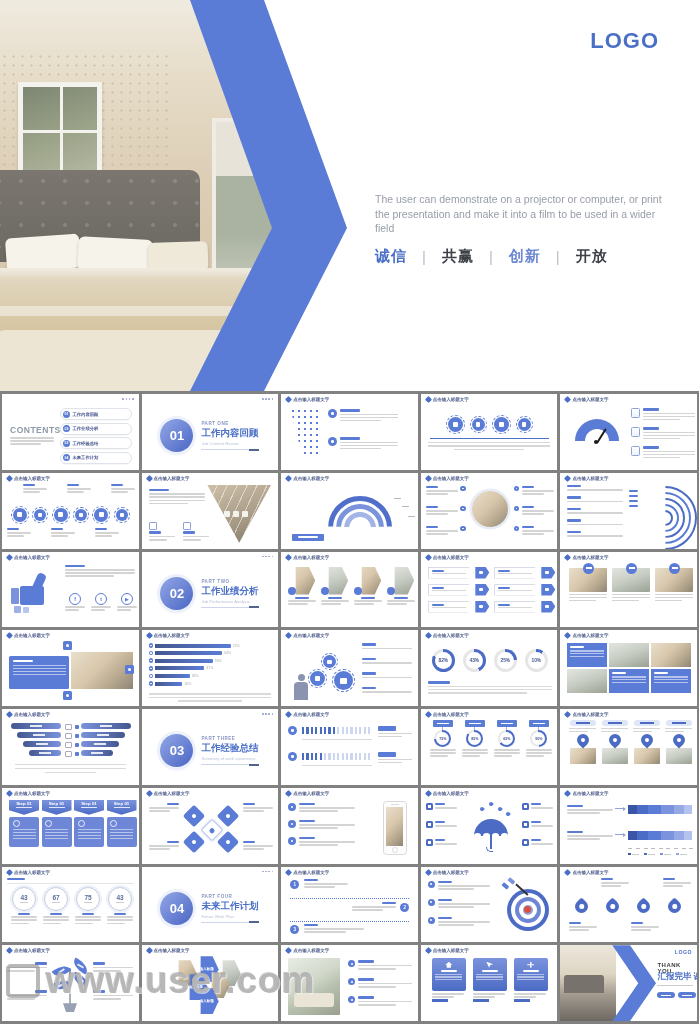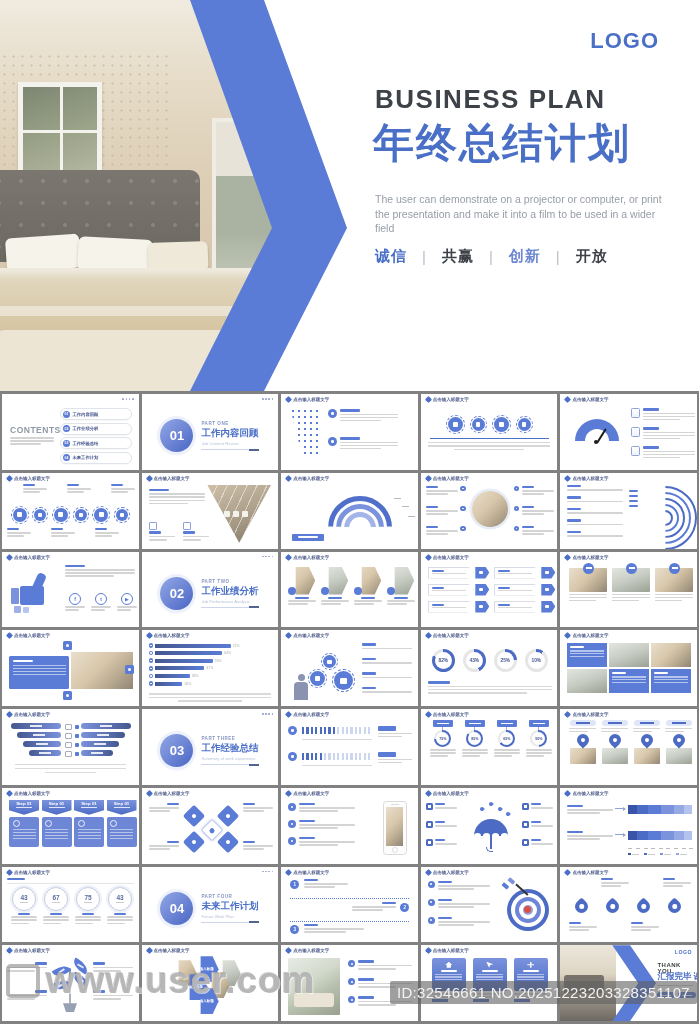--- a/index.html
+++ b/index.html
@@ -80,22 +80,20 @@
       <div class="headboard"></div>
       <div class="pillow p1"></div>
       <div class="pillow p2"></div>
       <div class="pillow p3"></div>
       <div class="blanket"></div>
       <div class="sheet"></div>
     </div>
     <div class="chevron"></div>
 
     <div class="logo">LOGO</div>
-    <div class="title-en">BUSINESS PLAN</div>
-    <div class="title-zh">年终总结计划</div>
     <div class="desc">The user can demonstrate on a projector or computer, or print the presentation and make it into a film to be used in a wider field</div>
 
     <div class="keywords">
       <span class="kw-accent">诚信</span>
       <span class="kw-sep">|</span>
       <span class="kw-dark">共赢</span>
       <span class="kw-sep">|</span>
       <span class="kw-accent2">创新</span>
       <span class="kw-sep">|</span>
       <span class="kw-dark">开放</span>
@@ -1875,14 +1873,13 @@
         <div style="position: absolute; left: 118px; top: 47px; width: 18px; height: 6px; background: rgb(91, 124, 214); border-radius: 3px; display: flex; align-items: center; justify-content: center;">
           <div style="width: 10px; height: 1.3px; background: rgb(255, 255, 255);"></div>
         </div>
       </div>
     </div>
 
   <div class="wm-nipic">
     <span class="wm-logo"></span>
     <span class="wm-url">www.user.com</span>
   </div>
-  <div class="wm-id">ID:32546661 NO.20251223203328351107</div>
 </div>
 
 </body></html>

